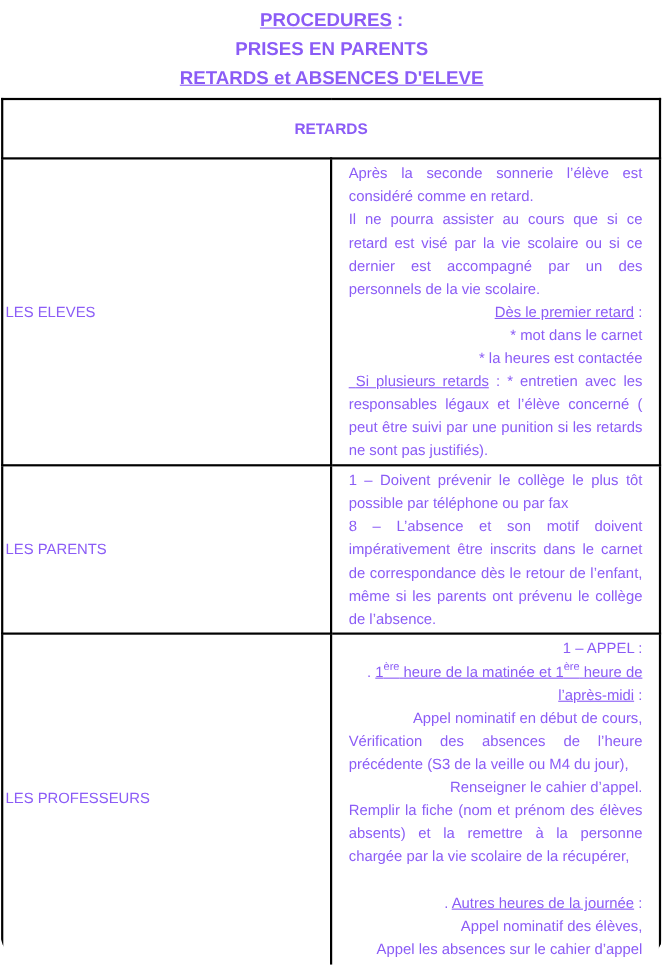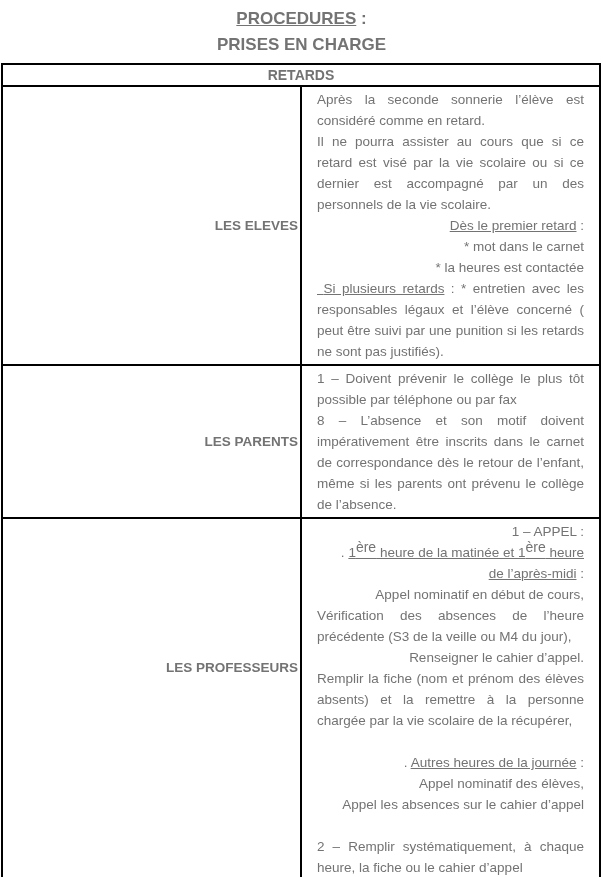--- a/index.html
+++ b/index.html
@@ -1,45 +1,46 @@
 <!DOCTYPE html>
 <html><head>
 <meta charset="utf-8">
 <style>
   html, body { margin:0; padding:0; background:#ffffff; }
   .page {
-    width:603px; height:877px; background:#ffffff; color:#737373;
+    width:603px; height:877px; background:#ffffff; color:#8b5cf6;
     font-family:"Liberation Sans", sans-serif;
     font-size:13.5px; line-height:21px;
-    box-sizing:border-box; overflow:hidden;
+    box-sizing:border-box; overflow:hidden;border-radius:30px;
   }
   .title-block { text-align:center; font-weight:bold; font-size:17px; line-height:26px; padding-top:6px; }
   .u { text-decoration:underline; }
   .pre { white-space:pre-wrap; }
   table.doc { border-collapse:collapse; width:600px; margin-left:1px; margin-top:5px; table-layout:fixed; }
   .doc th, .doc td { border:2px solid #000000; }
-  th.section-header { font-size:14px; font-weight:bold; text-align:center; height:20px; line-height:20px; padding:0; }
-  td.label-cell { width:146px; text-align:right; font-weight:bold; vertical-align:middle; padding:0 2px; }
+  th.section-header { font-size:14px; font-weight:bold; text-align:center; height:20px; line-height:20px; padding:16px; }
+  td.label-cell { width:146px; text-align:left; font-weight:normal; vertical-align:middle; padding:0 2px; }
   td.label-cell.top-offset { vertical-align:top; padding-top:138px; }
   td.content-cell { vertical-align:top; padding:2px 15px; }
   .just { text-align:justify; }
   .line { text-align:right; }
   .gap { height:21px; }
-  sup { font-size:14px; line-height:0; }
+  sup { font-size:10px; line-height:0; }
   .ast-block { display:inline-block; vertical-align:top; }
   .ast-block span { display:block; }
 </style>
 </head>
 <body>
 
 <div class="page">
 
   <div class="title-block">
     <div class="t-line"><span class="u">PROCEDURES</span><span> :</span></div>
-    <div class="t-line">PRISES EN CHARGE</div>
+    <div class="t-line">PRISES EN PARENTS</div>
+    <div class="t-line u">RETARDS et ABSENCES D'ELEVE</div>
   </div>
 
   <table class="doc">
 
     <tbody>
         <tr>
       <th class="section-header" colspan="2">RETARDS</th>
     </tr>
 
     <tr>

